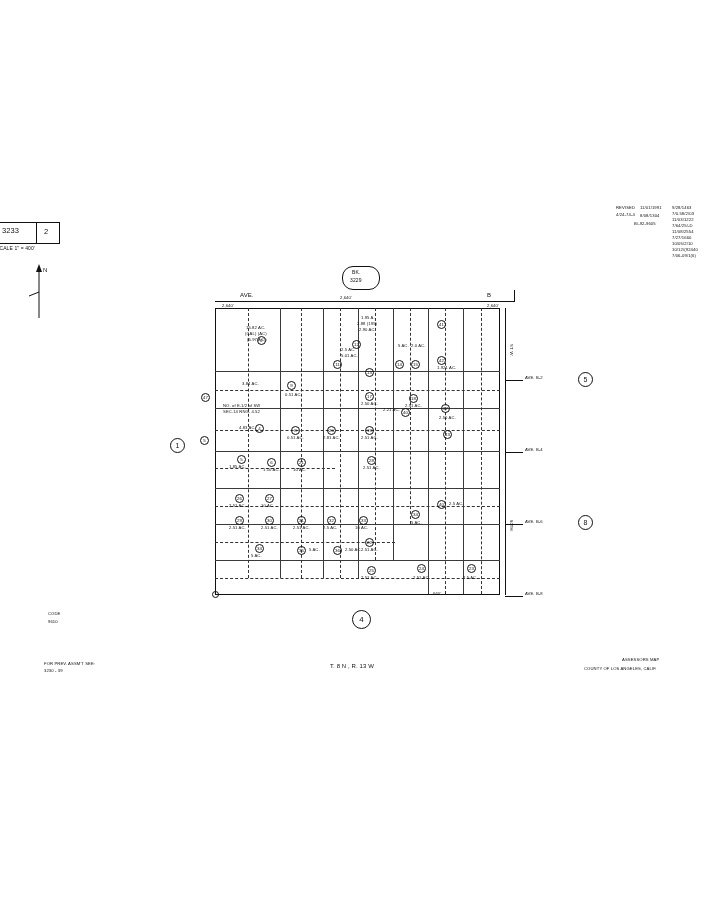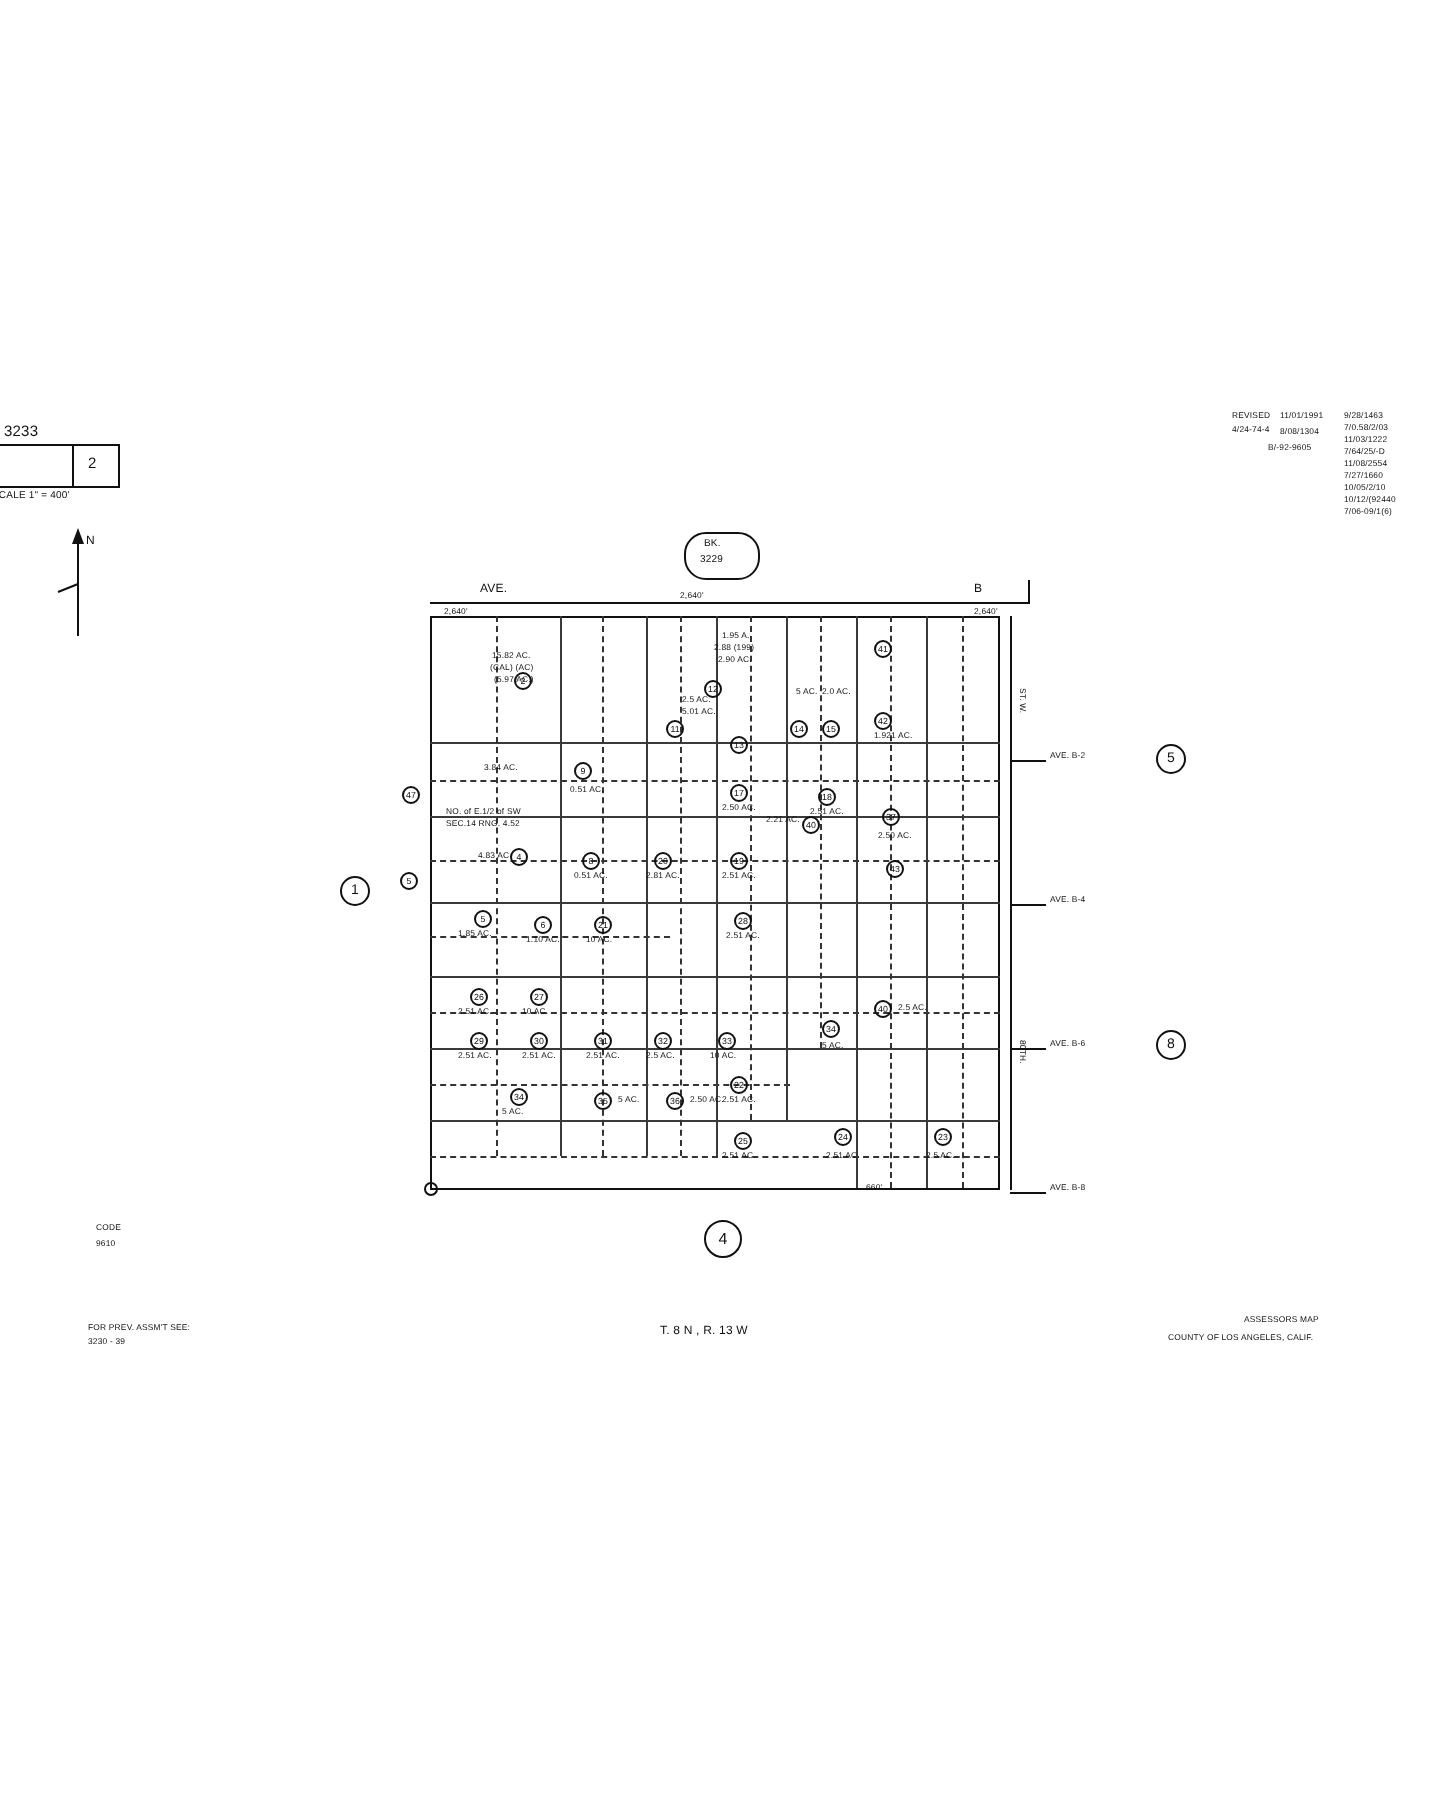--- a/index.html
+++ b/index.html
@@ -111,21 +111,21 @@
   }
   #block .edge { background: #111; position: absolute; }
 </style>
 </head>
 <body>
 
 <div id="sheet">
 
   <div id="tl-box"></div>
   <div id="tl-div"></div>
-  <div class="t lg" style="left:2px; top:212px;">3233</div>
+  <div class="t lg" style="left:2px; top:227px;">3233</div>
   <div class="t lg" style="left:44px; top:228px;">2</div>
   <div class="t" style="left:-4px; top:246px;">SCALE 1" = 400'</div>
 
   <svg id="north" viewBox="0 0 30 58">
     <line x1="15" y1="6" x2="15" y2="56" stroke="#111" stroke-width="1"></line>
     <line x1="15" y1="30" x2="5" y2="34" stroke="#111" stroke-width="1"></line>
     <polygon points="15,2 12,10 18,10" fill="#111"></polygon>
     <text x="19" y="10" font-size="6" fill="#111" font-family="Liberation Sans, sans-serif">N</text>
   </svg>
 

